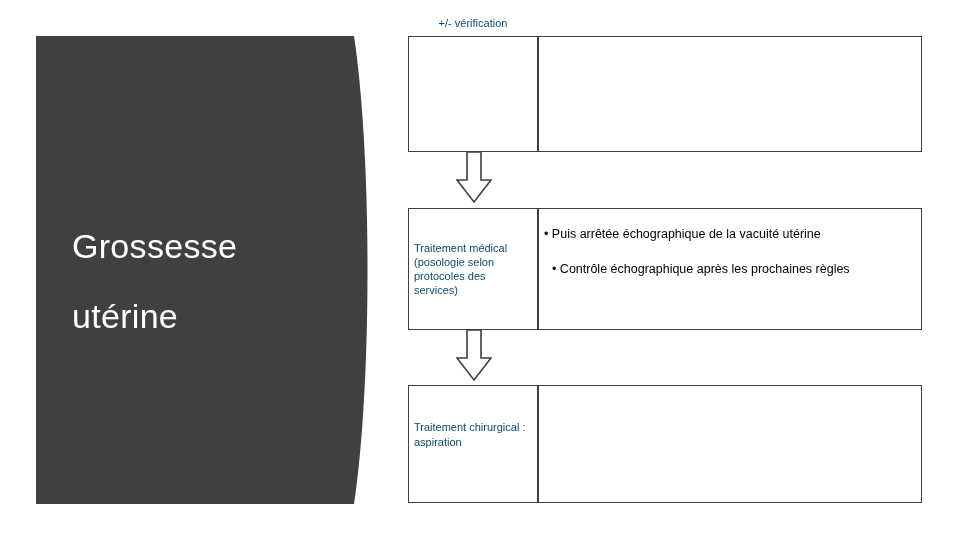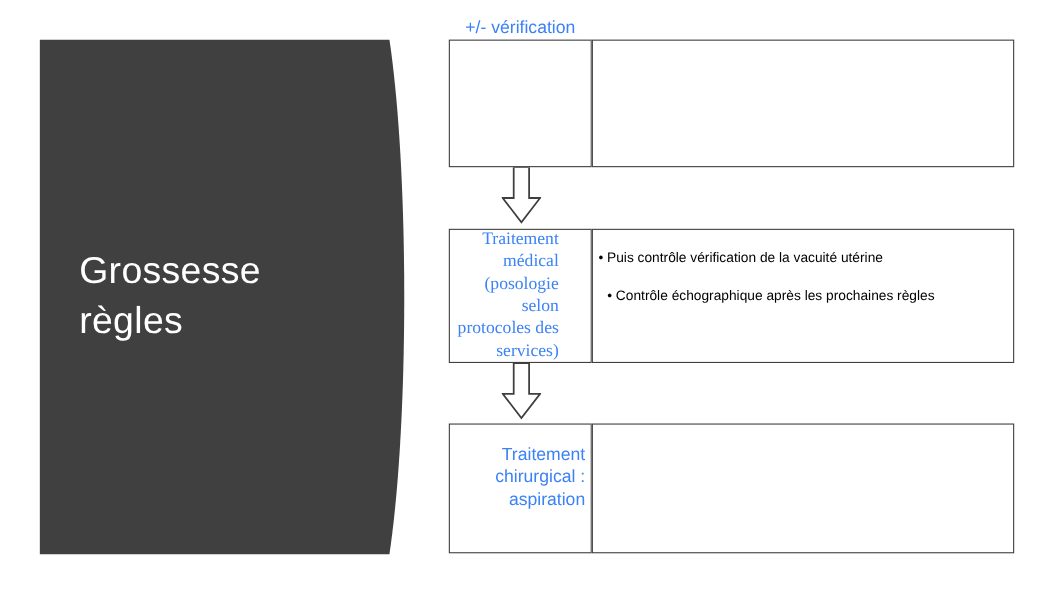--- a/index.html
+++ b/index.html
@@ -37,50 +37,50 @@
     justify-content: center;
     align-items: flex-start;
     padding-left: 36px;
     box-sizing: border-box;
     color: #ffffff;
     font-size: 34px;
     line-height: 1.35;
     font-weight: 400;
     letter-spacing: 0.3px;
   }
-  #banner-label .l1, #banner-label .l2 { display: block; }
+  #banner-label .l1, #banner-label .l2 { display: block; margin-top: 24px; }
 
   
   .box {
     position: absolute;
     box-sizing: border-box;
     border: 1.5px solid #3f3f3f;
     background: #ffffff;
   }
   .box-label {
     position: absolute;
     box-sizing: border-box;
     display: flex;
     align-items: center;
     justify-content: center;
-    text-align: right;
-    color: #3b82f6;
-    font-size: 16px;
+    text-align: left;
+    color: #0c4a6e;
+    font-size: 11px;
     line-height: 1.28;
     padding: 2px 6px;
   }
 
   
   #box-top-left   { left: 408px; top: 36px;  width: 130px; height: 116px; }
   #box-top-right  { left: 538px; top: 36px;  width: 384px; height: 116px; }
   #label-top      { left: 408px; top: 14px;  width: 130px; height: 40px; align-items: flex-start; }
 
   #box-mid-left   { left: 408px; top: 208px; width: 130px; height: 122px; }
   #box-mid-right  { left: 538px; top: 208px; width: 384px; height: 122px; }
-  #label-mid      { left: 408px; top: 208px; width: 106px; height: 122px; font-family: Liberation Serif, serif; }
+  #label-mid      { left: 408px; top: 208px; width: 106px; height: 122px; }
 
   #box-bot-left   { left: 408px; top: 385px; width: 130px; height: 118px; }
   #box-bot-right  { left: 538px; top: 385px; width: 384px; height: 118px; }
   #label-bot      { left: 408px; top: 385px; width: 130px; height: 99px; }
 
   
   #bullets {
     position: absolute;
     left: 540px;
     top: 225px;
@@ -107,39 +107,39 @@
 </head>
 <body>
 
 <div id="banner">
   <svg width="348" height="468" viewBox="0 0 348 468" xmlns="http://www.w3.org/2000/svg">
     <path d="M0,0 L318,0 C336,120 336,348 318,468 L0,468 Z" fill="#404040"></path>
   </svg>
 </div>
 <div id="banner-label">
   <span class="l1">Grossesse</span>
-  <span class="l2">règles</span>
+  <span class="l2">utérine</span>
 </div>
 
 <div class="box" id="box-top-left"></div>
 <div class="box" id="box-top-right"></div>
 <div class="box-label" id="label-top">+/- vérification</div>
 
 <div class="arrow" id="arrow-1">
   <svg width="36" height="52" viewBox="0 0 36 52" xmlns="http://www.w3.org/2000/svg">
     <path d="M11,0 L25,0 L25,28 L35,28 L18,50 L1,28 L11,28 Z" fill="#ffffff" stroke="#3f3f3f" stroke-width="1.6"></path>
   </svg>
 </div>
 
 <div class="box" id="box-mid-left"></div>
 <div class="box" id="box-mid-right"></div>
 <div class="box-label" id="label-mid">Traitement médical (posologie selon protocoles des services)</div>
 
 <div id="bullets">
-  <div class="bullet b1">• Puis contrôle vérification de la vacuité utérine</div>
+  <div class="bullet b1">• Puis arrêtée échographique de la vacuité utérine</div>
   <div class="bullet b3">• Contrôle échographique après les prochaines règles</div>
 </div>
 
 <div class="arrow" id="arrow-2">
   <svg width="36" height="52" viewBox="0 0 36 52" xmlns="http://www.w3.org/2000/svg">
     <path d="M11,0 L25,0 L25,28 L35,28 L18,50 L1,28 L11,28 Z" fill="#ffffff" stroke="#3f3f3f" stroke-width="1.6"></path>
   </svg>
 </div>
 
 <div class="box" id="box-bot-left"></div>

